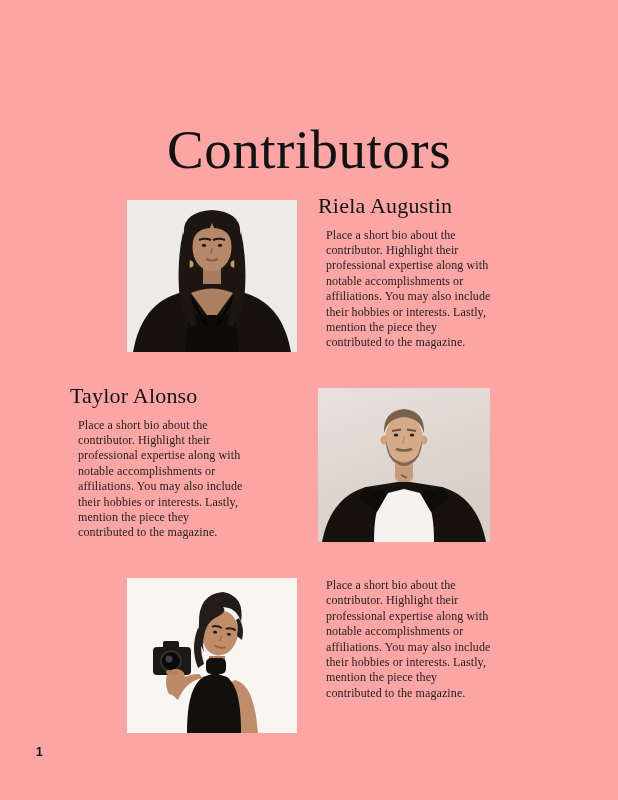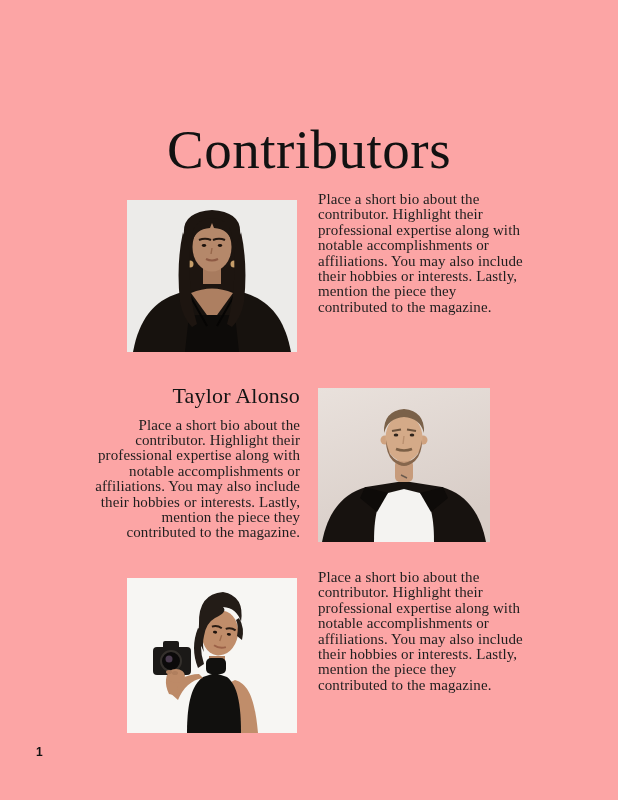--- a/index.html
+++ b/index.html
@@ -17,28 +17,28 @@
     font-size:55px;font-weight:400;line-height:1.2;
     letter-spacing:0.5px;color:#121212;
   }
   .photo{position:absolute;overflow:hidden;}
   .photo svg{display:block;width:100%;height:100%;}
   .photo-1{left:127px;top:200px;width:170px;height:152px;}
   .photo-2{left:318px;top:388px;width:172px;height:154px;}
   .photo-3{left:127px;top:578px;width:170px;height:155px;}
   .bio-block{position:absolute;width:230px;}
   .bio-block-1{left:318px;top:192px;}
-  .bio-block-2{right:318px;top:382px;text-align:right;}
+  .bio-block-2{right:318px;top:382px;text-align:left;}
   .bio-block-3{left:318px;top:570px;}
   .contributor-name{
     font-size:22px;font-weight:400;line-height:1.25;
     margin:0 0 8px 0;color:#141414;letter-spacing:0.2px;
   }
   .contributor-bio{
-    font-size:15px;line-height:15.4px;margin:0;
+    font-size:12px;line-height:15.4px;margin:8px;
     color:#1e1e1e;white-space:pre;letter-spacing:0.1px;
   }
   .page-number{
     position:absolute;left:36px;top:745px;
     font-family:"Liberation Sans", sans-serif;
     font-weight:700;font-size:12px;color:#111111;
   }
 </style>
 </head>
 <body>
@@ -78,20 +78,21 @@
       <path d="M86 40 Q92 37.5 98 40" stroke="#241811" stroke-width="2.2" fill="none"></path>
 
       <ellipse cx="77" cy="45.5" rx="2.2" ry="1.4" fill="#1c120c"></ellipse>
       <ellipse cx="93" cy="45.5" rx="2.2" ry="1.4" fill="#1c120c"></ellipse>
 
       <path d="M85 48 L84 54" stroke="#96664a" stroke-width="1.4" fill="none"></path>
       <path d="M79 59 Q85 62 91 59" stroke="#8e5a44" stroke-width="2" fill="none"></path>
     </svg>
   </div>
   <div class="bio-block bio-block-1">
+    <h2 class="contributor-name">Riela Augustin</h2>
     <p class="contributor-bio">Place a short bio about the
 contributor. Highlight their
 professional expertise along with
 notable accomplishments or
 affiliations. You may also include
 their hobbies or interests. Lastly,
 mention the piece they
 contributed to the magazine.</p>
   </div>
 

